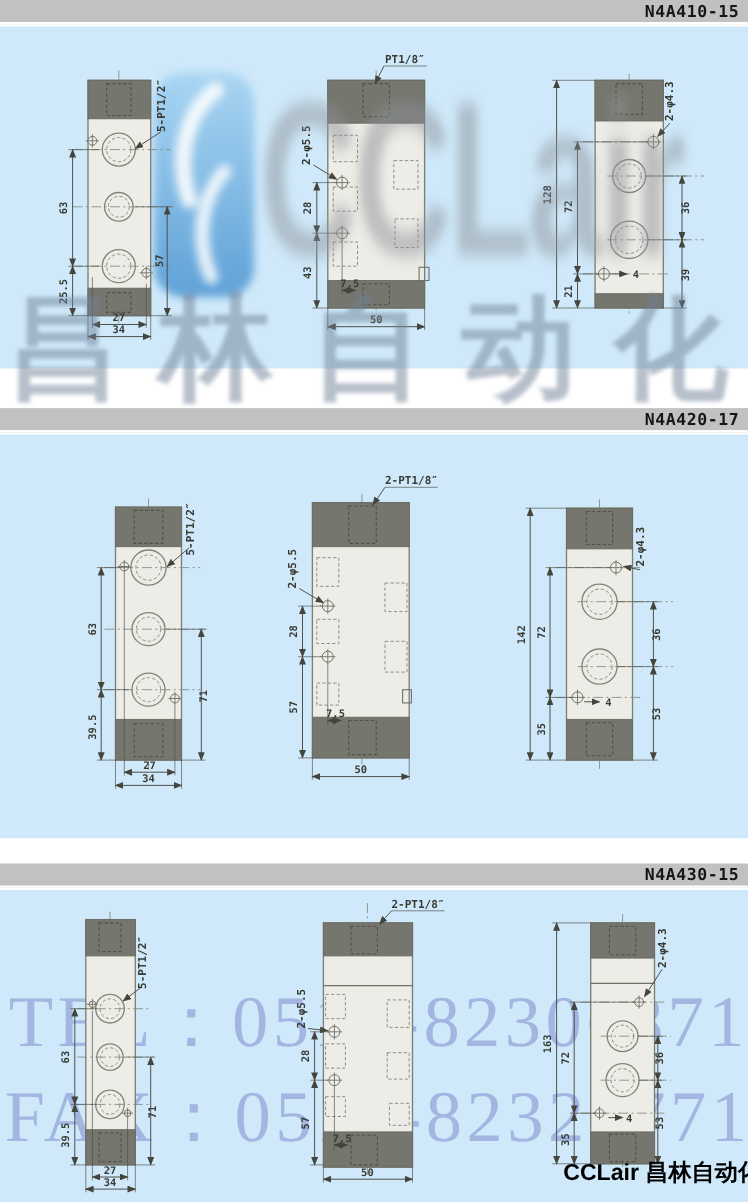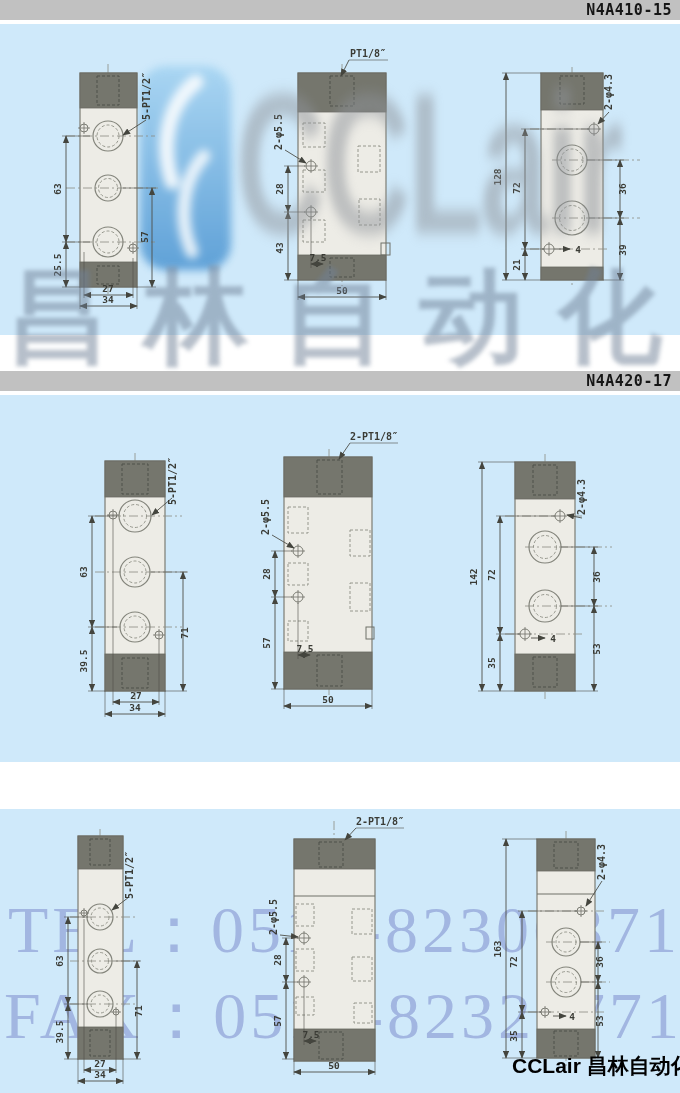--- a/index.html
+++ b/index.html
@@ -364,20 +364,23 @@
         <text class="d" transform="translate(600 182) rotate(-90)">36</text>
         <line class="ext" x1="575" y1="296" x2="598" y2="296"></line>
         <line class="dim" x1="594" y1="211" x2="594" y2="296" marker-start="url(#ar)" marker-end="url(#ar)"></line>
         <text class="d" transform="translate(600 254) rotate(-90)">53</text>
         <line class="dim" x1="531" y1="243" x2="545" y2="243" marker-end="url(#ar)"></line>
         <text class="d" x="553" y="247">4</text>
       </g>
     </svg>
   </div>
 
+  <div class="bar" style="top:785px">
+    <span>N4A430-15</span>
+  </div>
 
   <div class="panel" style="top:809px;height:284px">
 
     <div class="wm-tel">TEL：0510-82306871</div>
     <div class="wm-fax">FAX：0510-82328771</div>
 
     <svg class="draw" width="680" height="284" viewBox="0 0 680 284">
 
       <g>
         <line class="cl" x1="100" y1="20" x2="100" y2="258"></line>

